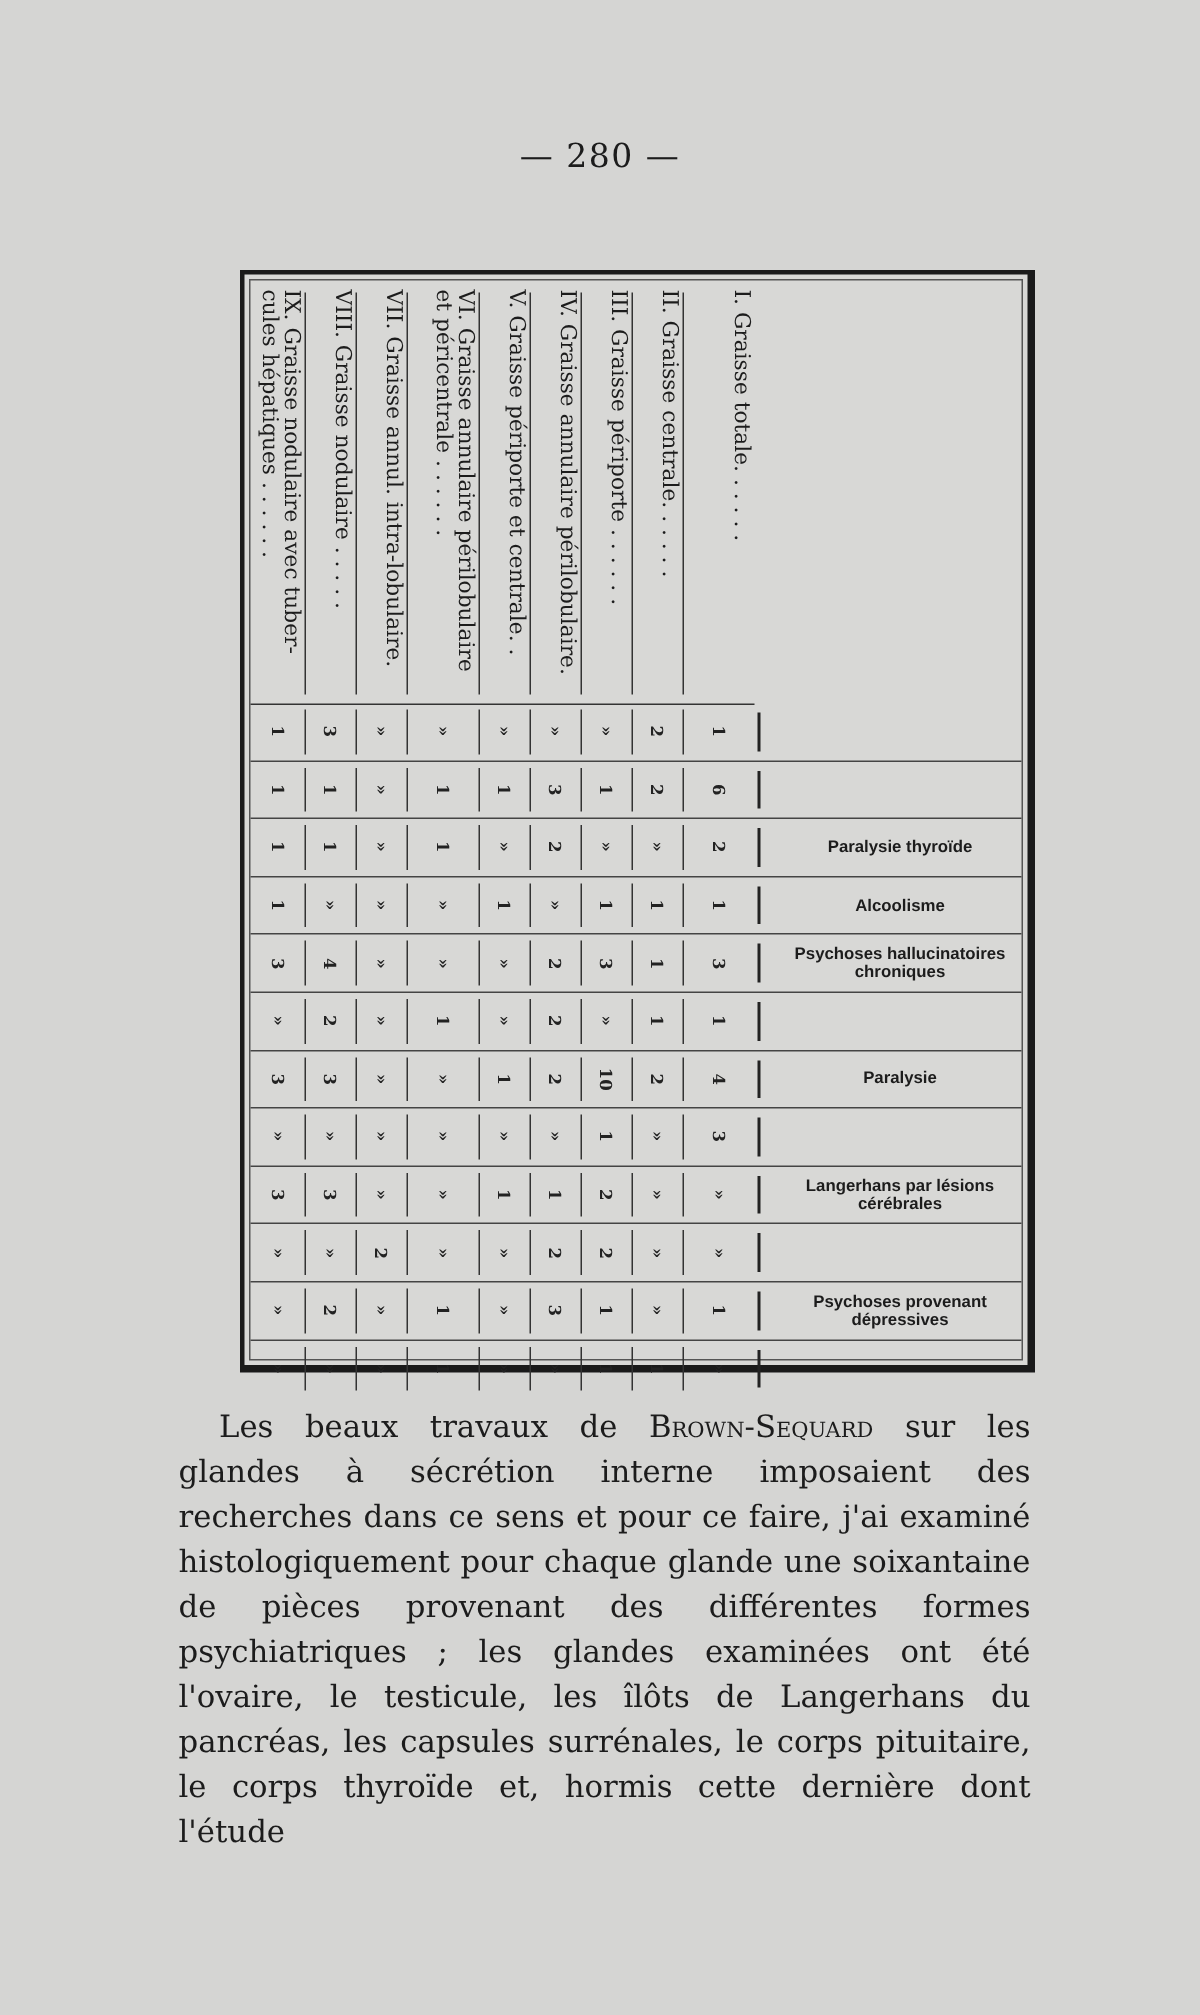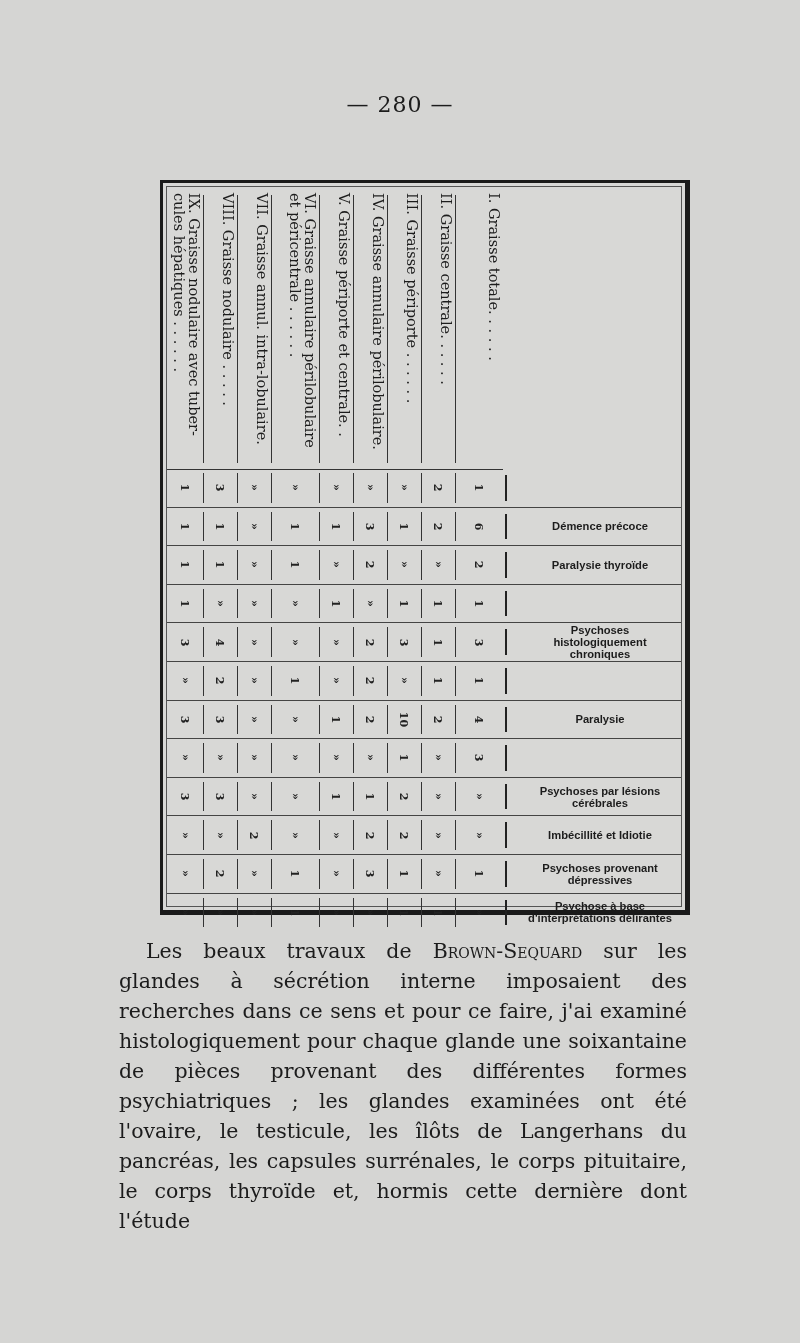--- a/index.html
+++ b/index.html
@@ -138,21 +138,20 @@
           </div>
           <div class="vline" style="left: 36px;"></div>
           <div class="vline" style="left: 70px;"></div>
           <div class="vline" style="left: 104px;"></div>
           <div class="vline" style="left: 152px;"></div>
           <div class="vline" style="left: 186px;"></div>
           <div class="vline" style="left: 220px;"></div>
           <div class="vline" style="left: 254px;"></div>
           <div class="vline" style="left: 288px;"></div>
           <div class="label-bar"></div>
-          <div class="row-label">Démence précoce</div>
         </div>
         <div class="row">
           <div class="cell" style="left: 0px; width: 36px;">
             <span>1</span>
           </div>
           <div class="cell" style="left: 36px; width: 34px;">
             <span>1</span>
           </div>
           <div class="cell" style="left: 70px; width: 34px;">
             <span>»</span>
@@ -216,20 +215,21 @@
           </div>
           <div class="vline" style="left: 36px;"></div>
           <div class="vline" style="left: 70px;"></div>
           <div class="vline" style="left: 104px;"></div>
           <div class="vline" style="left: 152px;"></div>
           <div class="vline" style="left: 186px;"></div>
           <div class="vline" style="left: 220px;"></div>
           <div class="vline" style="left: 254px;"></div>
           <div class="vline" style="left: 288px;"></div>
           <div class="label-bar"></div>
+          <div class="row-label">Alcoolisme</div>
         </div>
         <div class="row">
           <div class="cell" style="left: 0px; width: 36px;">
             <span>3</span>
           </div>
           <div class="cell" style="left: 36px; width: 34px;">
             <span>4</span>
           </div>
           <div class="cell" style="left: 70px; width: 34px;">
             <span>»</span>
@@ -254,21 +254,21 @@
           </div>
           <div class="vline" style="left: 36px;"></div>
           <div class="vline" style="left: 70px;"></div>
           <div class="vline" style="left: 104px;"></div>
           <div class="vline" style="left: 152px;"></div>
           <div class="vline" style="left: 186px;"></div>
           <div class="vline" style="left: 220px;"></div>
           <div class="vline" style="left: 254px;"></div>
           <div class="vline" style="left: 288px;"></div>
           <div class="label-bar"></div>
-          <div class="row-label">Psychoses histologiquement chroniques</div>
+          <div class="row-label">Psychoses hallucinatoires chroniques</div>
         </div>
         <div class="row">
           <div class="cell" style="left: 0px; width: 36px;">
             <span>»</span>
           </div>
           <div class="cell" style="left: 36px; width: 34px;">
             <span>2</span>
           </div>
           <div class="cell" style="left: 70px; width: 34px;">
             <span>»</span>
@@ -408,60 +408,59 @@
           </div>
           <div class="vline" style="left: 36px;"></div>
           <div class="vline" style="left: 70px;"></div>
           <div class="vline" style="left: 104px;"></div>
           <div class="vline" style="left: 152px;"></div>
           <div class="vline" style="left: 186px;"></div>
           <div class="vline" style="left: 220px;"></div>
           <div class="vline" style="left: 254px;"></div>
           <div class="vline" style="left: 288px;"></div>
           <div class="label-bar"></div>
-          <div class="row-label">Psychoses par lésions cérébrales</div>
-        </div>
-        <div class="row">
-          <div class="cell" style="left: 0px; width: 36px;">
-            <span>»</span>
-          </div>
-          <div class="cell" style="left: 36px; width: 34px;">
-            <span>»</span>
-          </div>
-          <div class="cell" style="left: 70px; width: 34px;">
-            <span>2</span>
-          </div>
-          <div class="cell" style="left: 104px; width: 48px;">
-            <span>»</span>
-          </div>
-          <div class="cell" style="left: 152px; width: 34px;">
-            <span>»</span>
-          </div>
-          <div class="cell" style="left: 186px; width: 34px;">
-            <span>2</span>
-          </div>
-          <div class="cell" style="left: 220px; width: 34px;">
-            <span>2</span>
-          </div>
-          <div class="cell" style="left: 254px; width: 34px;">
-            <span>»</span>
-          </div>
-          <div class="cell" style="left: 288px; width: 48px;">
-            <span>»</span>
-          </div>
-          <div class="vline" style="left: 36px;"></div>
-          <div class="vline" style="left: 70px;"></div>
-          <div class="vline" style="left: 104px;"></div>
-          <div class="vline" style="left: 152px;"></div>
-          <div class="vline" style="left: 186px;"></div>
-          <div class="vline" style="left: 220px;"></div>
-          <div class="vline" style="left: 254px;"></div>
-          <div class="vline" style="left: 288px;"></div>
-          <div class="label-bar"></div>
-          <div class="row-label">Imbécillité et Idiotie</div>
+          <div class="row-label">Langerhans par lésions cérébrales</div>
+        </div>
+        <div class="row">
+          <div class="cell" style="left: 0px; width: 36px;">
+            <span>»</span>
+          </div>
+          <div class="cell" style="left: 36px; width: 34px;">
+            <span>»</span>
+          </div>
+          <div class="cell" style="left: 70px; width: 34px;">
+            <span>2</span>
+          </div>
+          <div class="cell" style="left: 104px; width: 48px;">
+            <span>»</span>
+          </div>
+          <div class="cell" style="left: 152px; width: 34px;">
+            <span>»</span>
+          </div>
+          <div class="cell" style="left: 186px; width: 34px;">
+            <span>2</span>
+          </div>
+          <div class="cell" style="left: 220px; width: 34px;">
+            <span>2</span>
+          </div>
+          <div class="cell" style="left: 254px; width: 34px;">
+            <span>»</span>
+          </div>
+          <div class="cell" style="left: 288px; width: 48px;">
+            <span>»</span>
+          </div>
+          <div class="vline" style="left: 36px;"></div>
+          <div class="vline" style="left: 70px;"></div>
+          <div class="vline" style="left: 104px;"></div>
+          <div class="vline" style="left: 152px;"></div>
+          <div class="vline" style="left: 186px;"></div>
+          <div class="vline" style="left: 220px;"></div>
+          <div class="vline" style="left: 254px;"></div>
+          <div class="vline" style="left: 288px;"></div>
+          <div class="label-bar"></div>
         </div>
         <div class="row">
           <div class="cell" style="left: 0px; width: 36px;">
             <span>»</span>
           </div>
           <div class="cell" style="left: 36px; width: 34px;">
             <span>2</span>
           </div>
           <div class="cell" style="left: 70px; width: 34px;">
             <span>»</span>
@@ -525,21 +524,20 @@
           </div>
           <div class="vline" style="left: 36px;"></div>
           <div class="vline" style="left: 70px;"></div>
           <div class="vline" style="left: 104px;"></div>
           <div class="vline" style="left: 152px;"></div>
           <div class="vline" style="left: 186px;"></div>
           <div class="vline" style="left: 220px;"></div>
           <div class="vline" style="left: 254px;"></div>
           <div class="vline" style="left: 288px;"></div>
           <div class="label-bar"></div>
-          <div class="row-label">Psychose à base d'interprétations délirantes</div>
         </div>
       </div>
   </div>
 </div>
 
 <div class="body-text">
   <p id="body-p"><span>Les beaux travaux de </span><span class="sc">Brown-Sequard</span><span> sur les glandes à sécrétion interne imposaient des recherches dans ce sens et pour ce faire, j'ai examiné histologiquement pour chaque glande une soixantaine de pièces provenant des différentes formes psychiatriques ; les glandes examinées ont été l'ovaire, le testicule, les îlôts de Langerhans du pancréas, les capsules surrénales, le corps pituitaire, le corps thyroïde et, hormis cette dernière dont l'étude</span></p>
 </div>
 
 </body></html>

